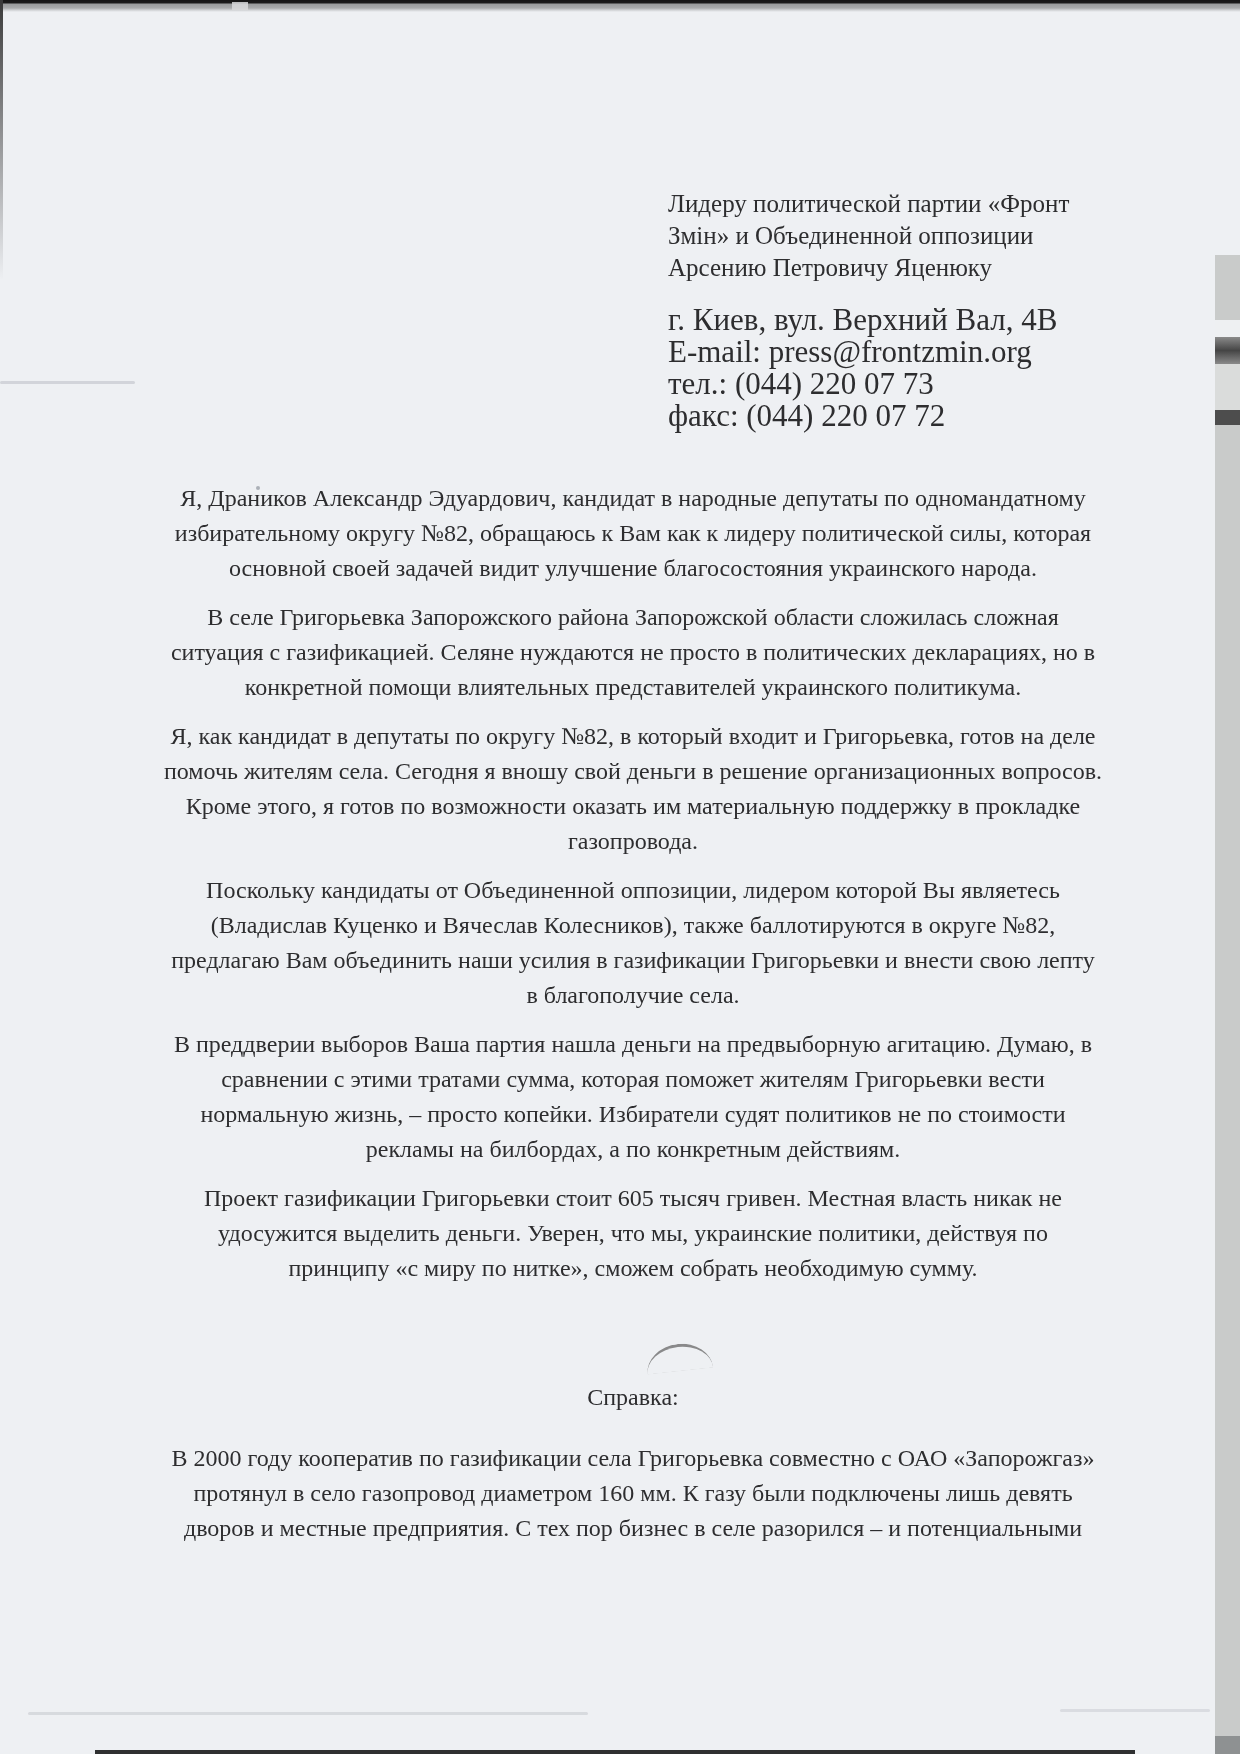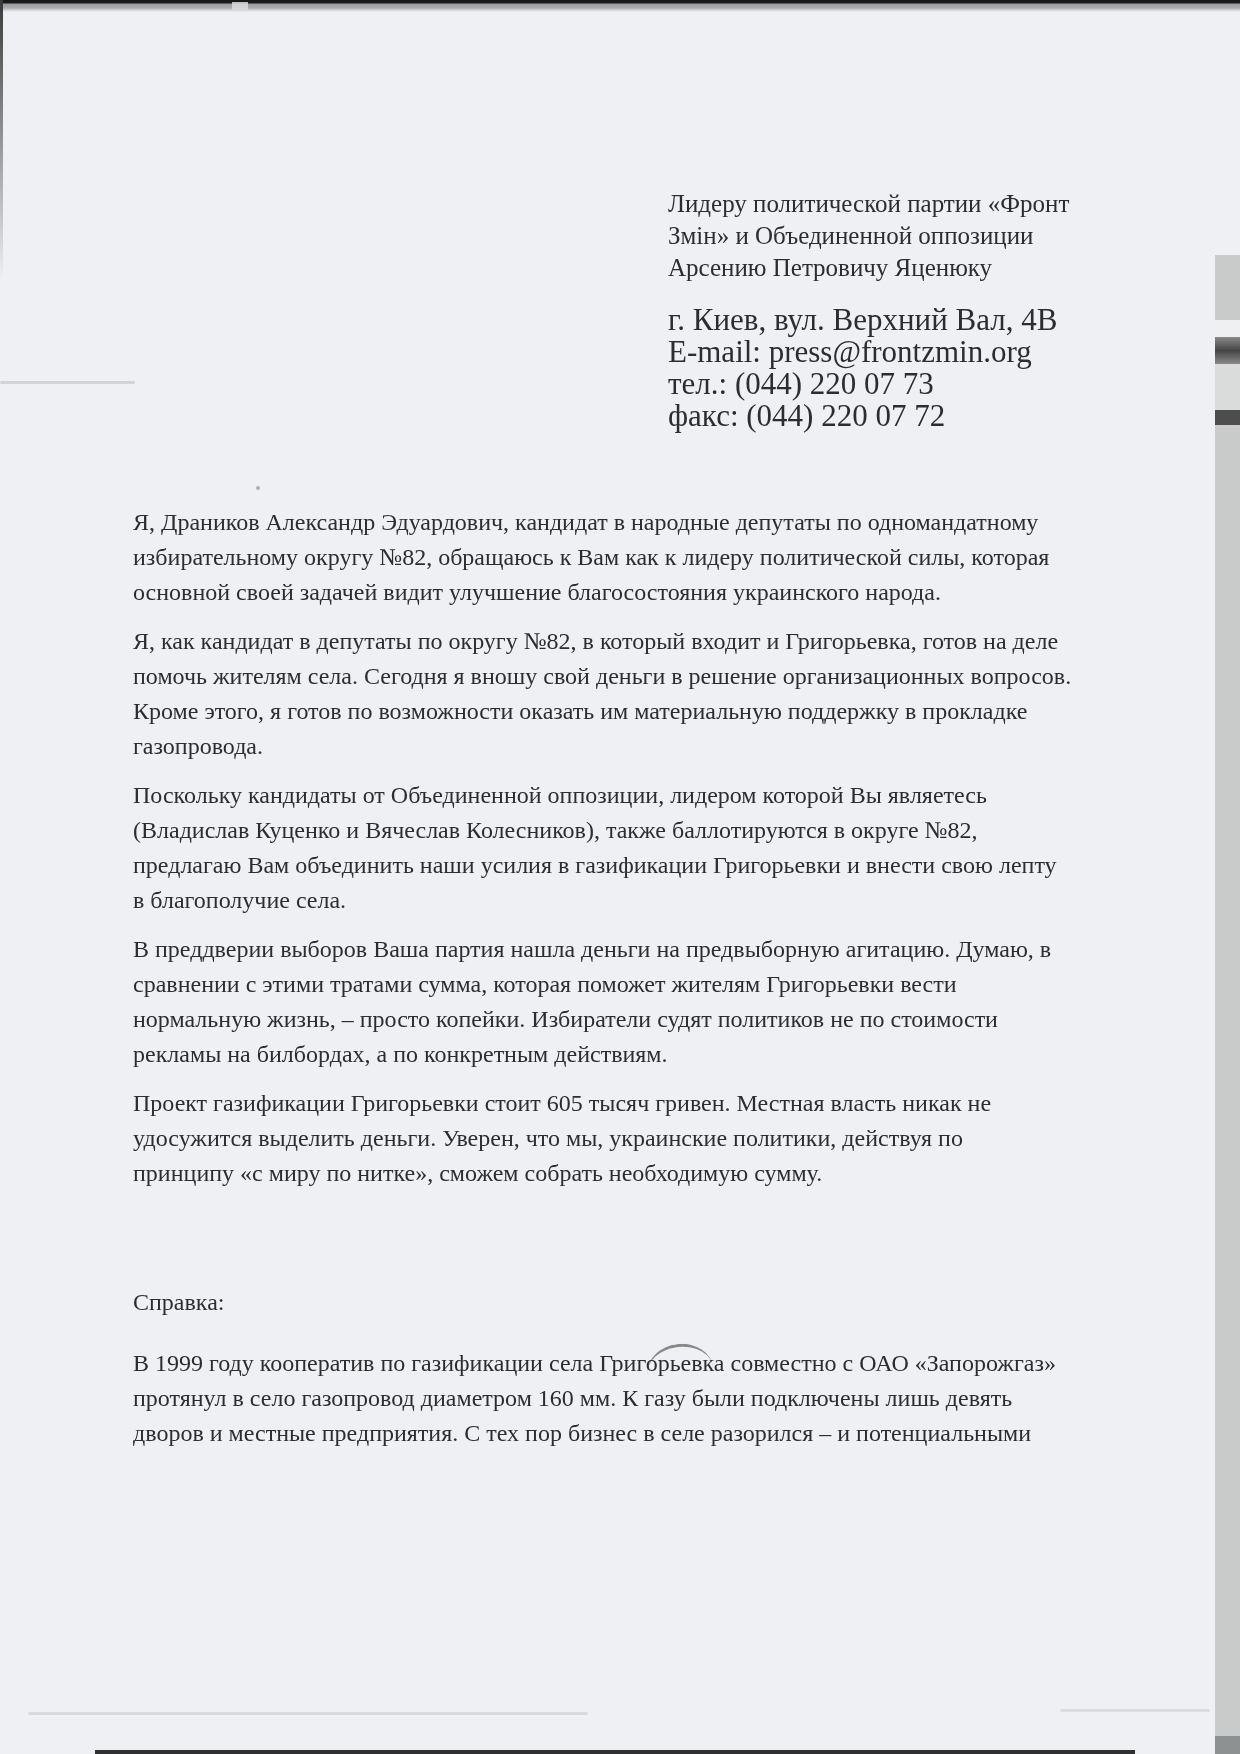--- a/index.html
+++ b/index.html
@@ -59,22 +59,22 @@
   
   .recipient-block {
     position:absolute; left:668px; top:188px;
     font-size:25px; line-height:32px; white-space:pre-line;
   }
   .contact-block {
     position:absolute; left:668px; top:304px;
     font-size:31px; line-height:32px; white-space:pre-line;
   }
   .letter-body {
-    position:absolute; left:133px; top:505px; width:1000px;
-    font-size:24px; line-height:35px;
+    position:absolute; left:133px; top:481px; width:1000px;
+    font-size:24px; line-height:35px;text-align:center;
   }
   .letter-body p { margin:0 0 14px 0; white-space:pre-line; }
   .letter-body p.ref-heading { margin-top:94px; margin-bottom:26px; }
 </style>
 </head>
 <body>
 
 <div class="page">
 
   <div class="scan-top-edge"></div>
@@ -99,34 +99,37 @@
 Арсению Петровичу Яценюку</div>
   <div class="contact-block">г. Киев, вул. Верхний Вал, 4В
 E-mail: press@frontzmin.org
 тел.: (044) 220 07 73
 факс: (044) 220 07 72</div>
 
   <div class="letter-body">
     <p>Я, Драников Александр Эдуардович, кандидат в народные депутаты по одномандатному
 избирательному округу №82, обращаюсь к Вам как к лидеру политической силы, которая
 основной своей задачей видит улучшение благосостояния украинского народа.</p>
+    <p>В селе Григорьевка Запорожского района Запорожской области сложилась сложная
+ситуация с газификацией. Селяне нуждаются не просто в политических декларациях, но в
+конкретной помощи влиятельных представителей украинского политикума.</p>
     <p>Я, как кандидат в депутаты по округу №82, в который входит и Григорьевка, готов на деле
 помочь жителям села. Сегодня я вношу свой деньги в решение организационных вопросов.
 Кроме этого, я готов по возможности оказать им материальную поддержку в прокладке
 газопровода.</p>
     <p>Поскольку кандидаты от Объединенной оппозиции, лидером которой Вы являетесь
 (Владислав Куценко и Вячеслав Колесников), также баллотируются в округе №82,
 предлагаю Вам объединить наши усилия в газификации Григорьевки и внести свою лепту
 в благополучие села.</p>
     <p>В преддверии выборов Ваша партия нашла деньги на предвыборную агитацию. Думаю, в
 сравнении с этими тратами сумма, которая поможет жителям Григорьевки вести
 нормальную жизнь, – просто копейки. Избиратели судят политиков не по стоимости
 рекламы на билбордах, а по конкретным действиям.</p>
     <p>Проект газификации Григорьевки стоит 605 тысяч гривен. Местная власть никак не
 удосужится выделить деньги. Уверен, что мы, украинские политики, действуя по
 принципу «с миру по нитке», сможем собрать необходимую сумму.</p>
     <p class="ref-heading">Справка:</p>
-    <p>В 1999 году кооператив по газификации села Григорьевка совместно с ОАО «Запорожгаз»
+    <p>В 2000 году кооператив по газификации села Григорьевка совместно с ОАО «Запорожгаз»
 протянул в село газопровод диаметром 160 мм. К газу были подключены лишь девять
 дворов и местные предприятия. С тех пор бизнес в селе разорился – и потенциальными</p>
   </div>
 
 </div>
 
 </body></html>

